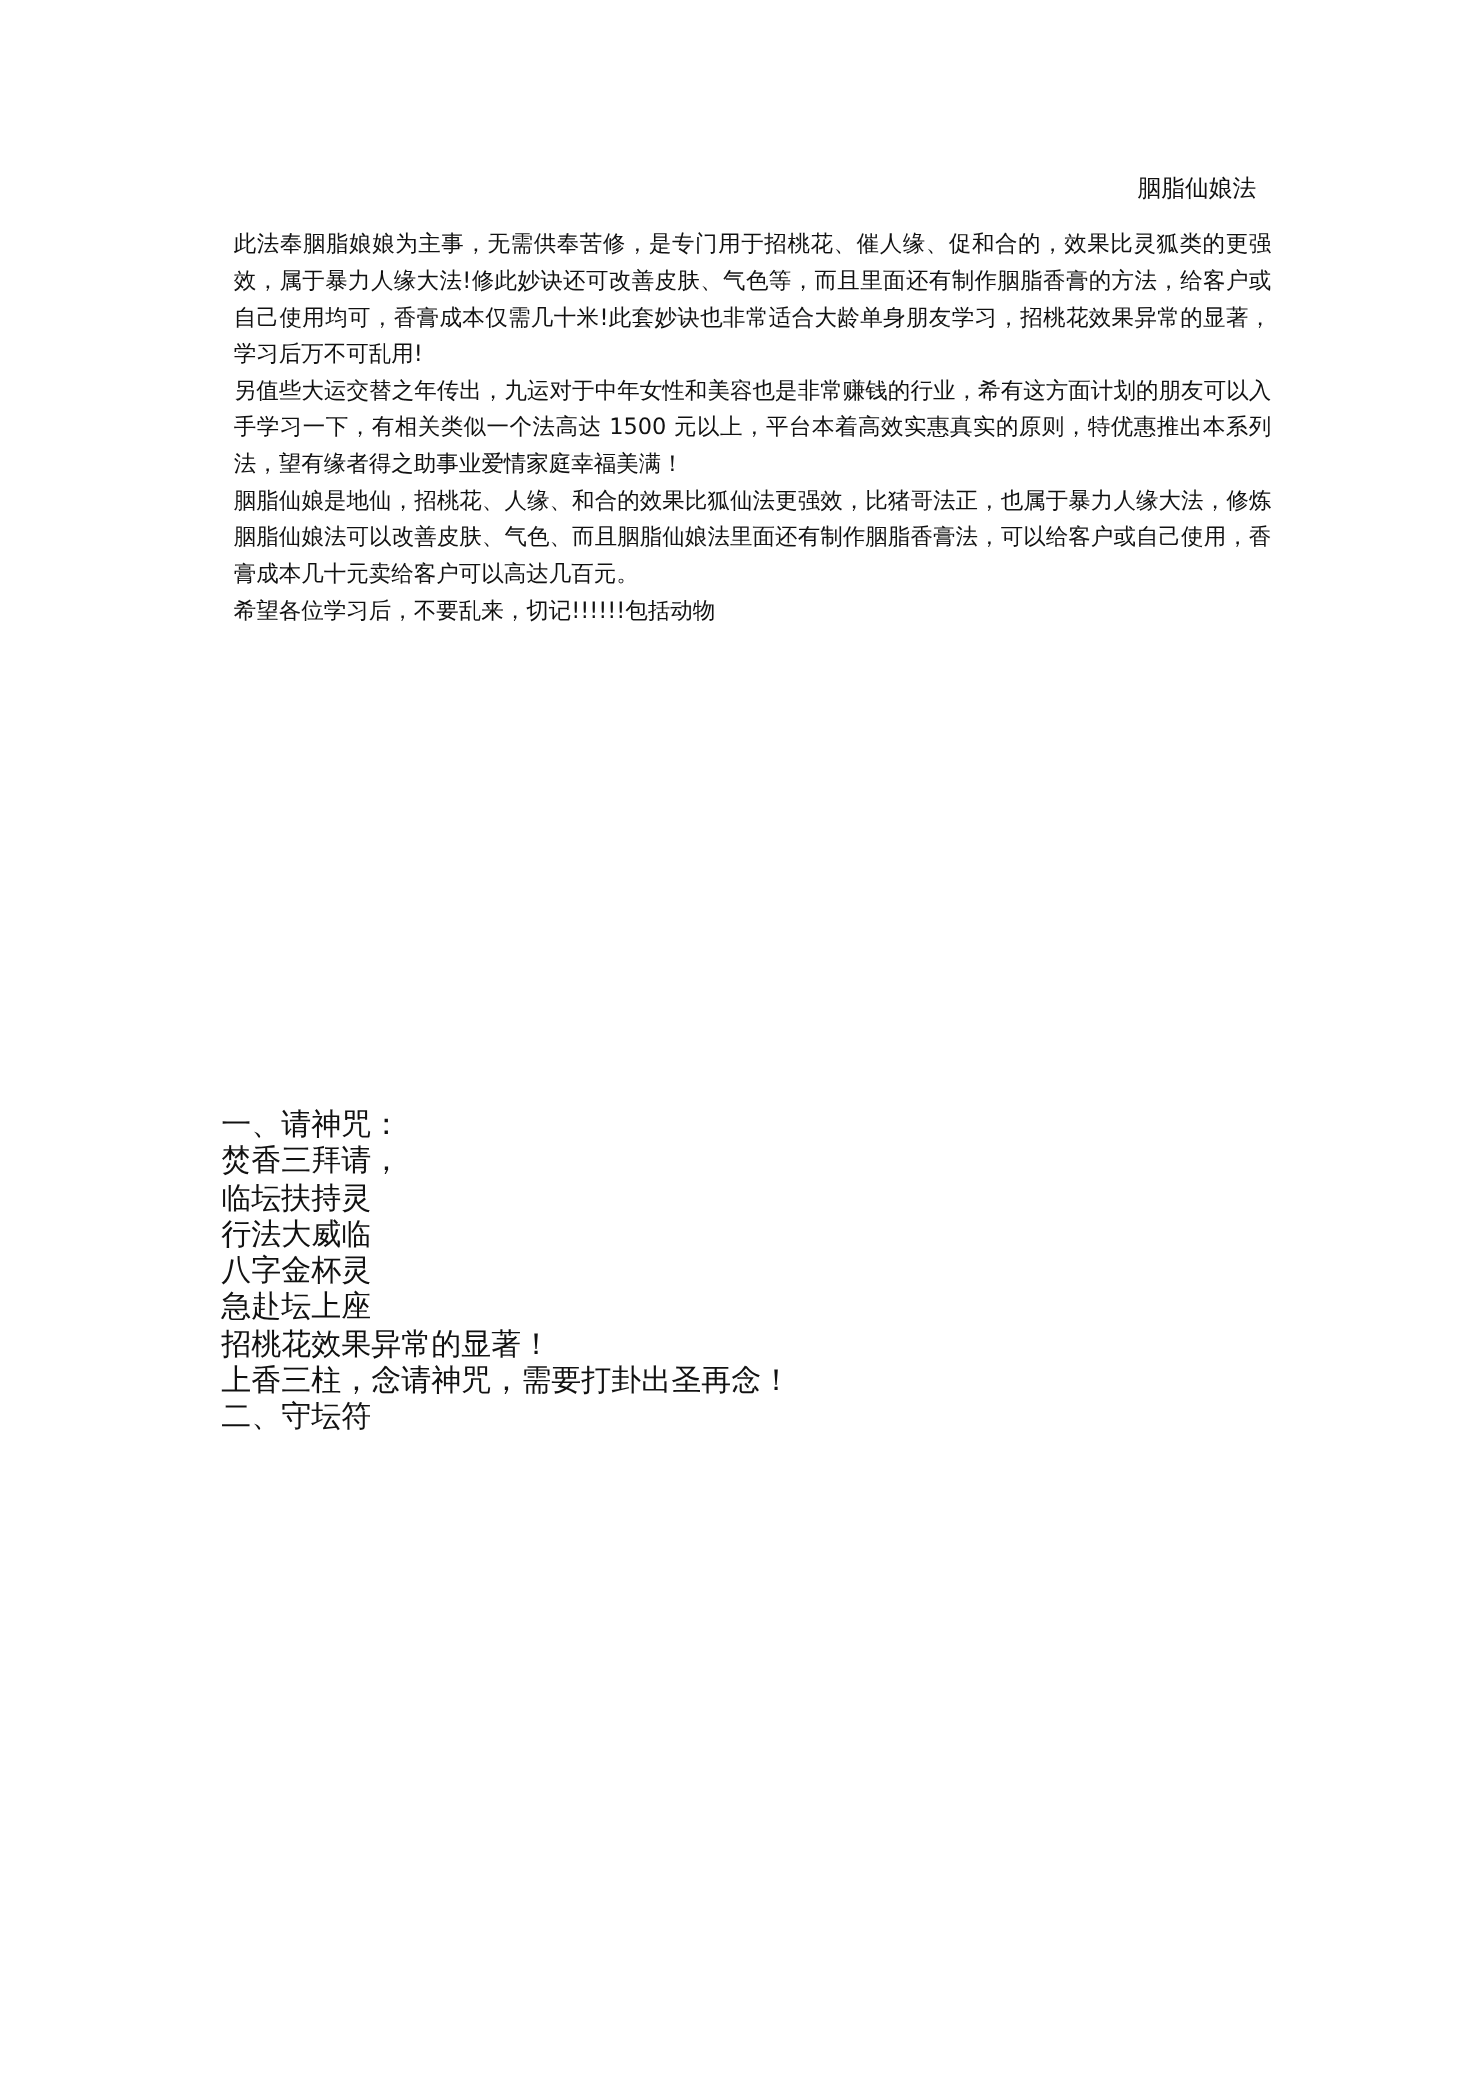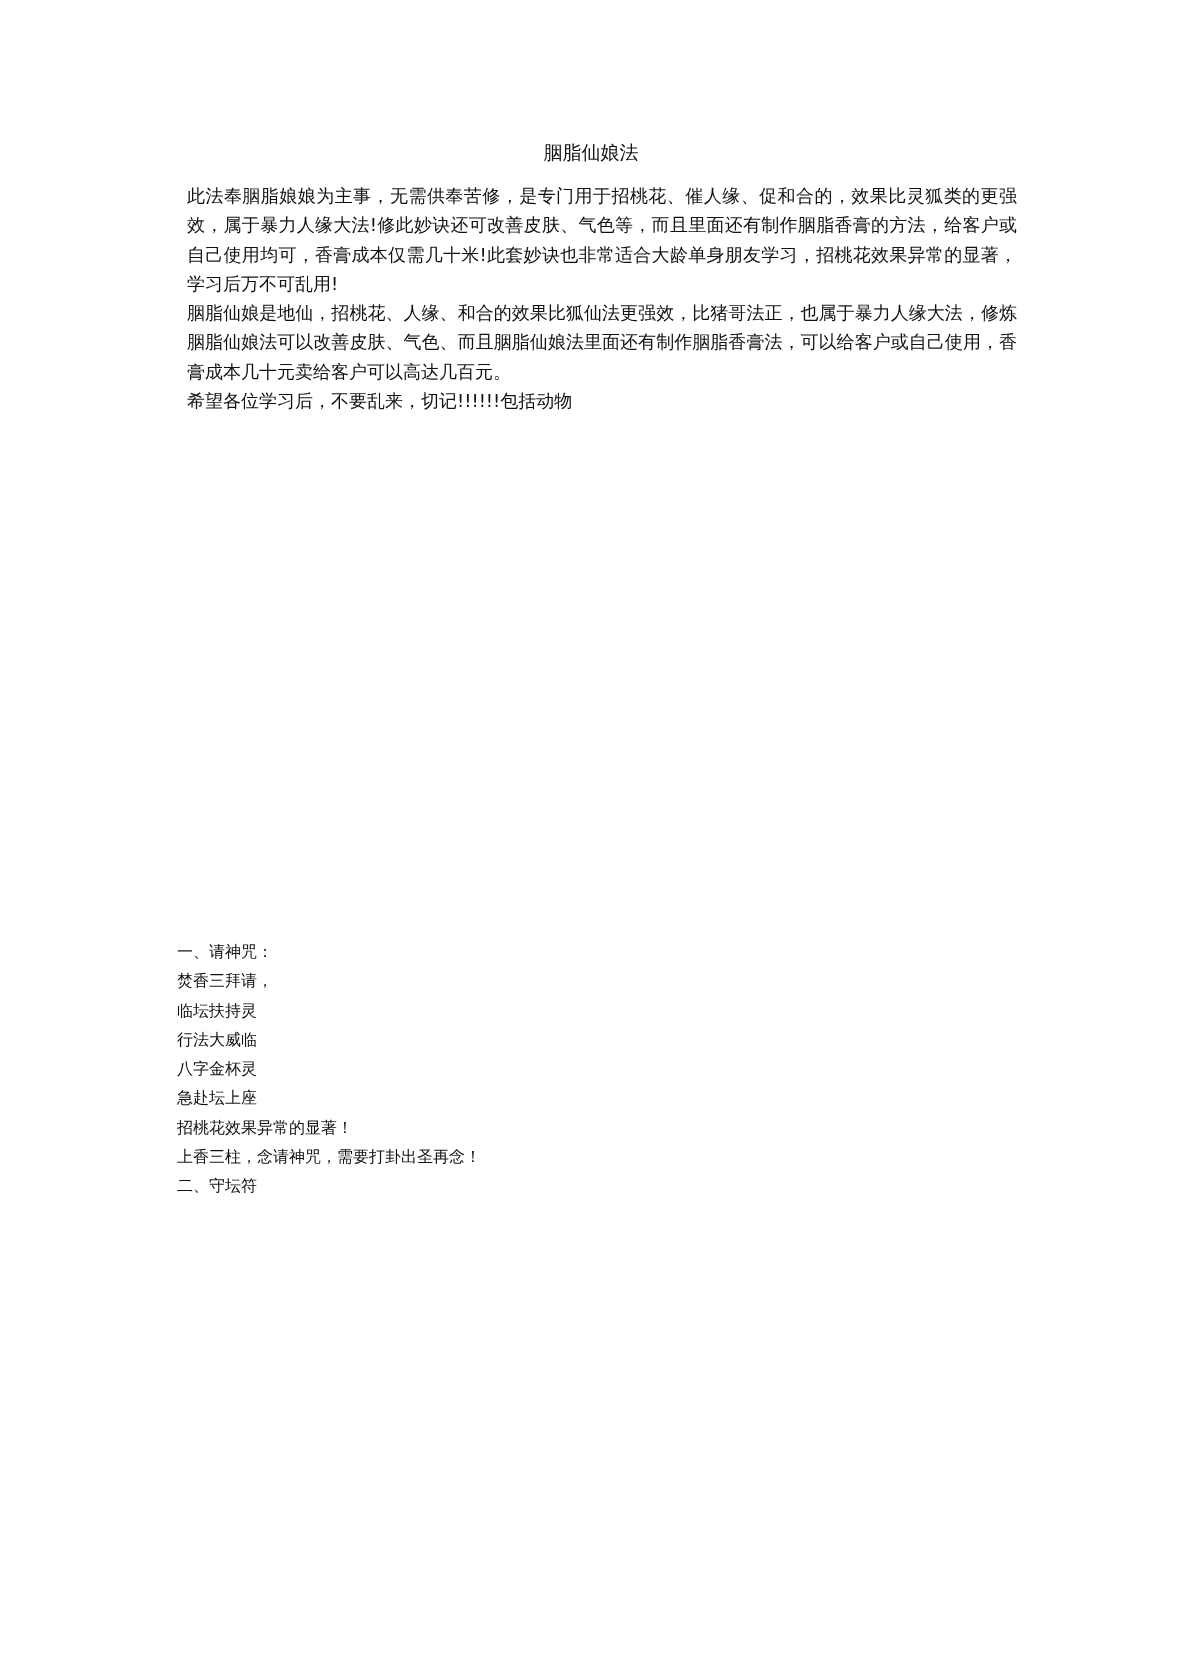--- a/index.html
+++ b/index.html
@@ -1,35 +1,36 @@
 <!DOCTYPE html>
 <html><head>
 <meta charset="utf-8">
 <style>
   html, body { margin: 0; padding: 0; background: #ffffff; }
   body { width: 1185px; height: 1675px; position: relative; overflow: hidden;
          font-family: "DejaVu Sans", "Liberation Sans", sans-serif; color: #111111; }
   .page { position: absolute; left: 0; top: 0; width: 1185px; height: 1675px; background: #fff; }
-  .title { position: absolute; left: 177px; top: 138px; width: 828px; text-align: center;
-           font-size: 19px; line-height: 29px; }
+  .title { position: absolute; left: 177px; top: 138px; width: 828px; text-align: right;
+           font-size: 19px; line-height: 29px; font-family: Liberation Mono, monospace; }
   .body-block { position: absolute; left: 177px; top: 181px; width: 830px;
                 font-size: 18px; line-height: 29.3px; text-align: justify; margin-left: 10px; }
   .body-block p { margin: 0; }
-  .section-block { position: absolute; left: 177px; top: 937px; width: 830px;
-                   font-size: 16px; line-height: 29.3px; }
+  .section-block { position: absolute; left: 177px; top: 885px; width: 830px;
+                   font-size: 24px; line-height: 29.3px; }
   .section-block p { margin: 0; white-space: nowrap; }
 </style>
 </head>
 <body>
 
 <div class="page">
   <div class="title">胭脂仙娘法</div>
 
   <div class="body-block">
     <p>此法奉胭脂娘娘为主事，无需供奉苦修，是专门用于招桃花、催人缘、促和合的，效果比灵狐类的更强效，属于暴力人缘大法!修此妙诀还可改善皮肤、气色等，而且里面还有制作胭脂香膏的方法，给客户或自己使用均可，香膏成本仅需几十米!此套妙诀也非常适合大龄单身朋友学习，招桃花效果异常的显著，学习后万不可乱用!</p>
+    <p>另值些大运交替之年传出，九运对于中年女性和美容也是非常赚钱的行业，希有这方面计划的朋友可以入手学习一下，有相关类似一个法高达 1500 元以上，平台本着高效实惠真实的原则，特优惠推出本系列法，望有缘者得之助事业爱情家庭幸福美满！</p>
     <p>胭脂仙娘是地仙，招桃花、人缘、和合的效果比狐仙法更强效，比猪哥法正，也属于暴力人缘大法，修炼胭脂仙娘法可以改善皮肤、气色、而且胭脂仙娘法里面还有制作胭脂香膏法，可以给客户或自己使用，香膏成本几十元卖给客户可以高达几百元。</p>
     <p>希望各位学习后，不要乱来，切记!!!!!!包括动物</p>
   </div>
 
   <div class="section-block">
     <p>一、请神咒：</p>
     <p>焚香三拜请，</p>
     <p>临坛扶持灵</p>
     <p>行法大威临</p>
     <p>八字金杯灵</p>

